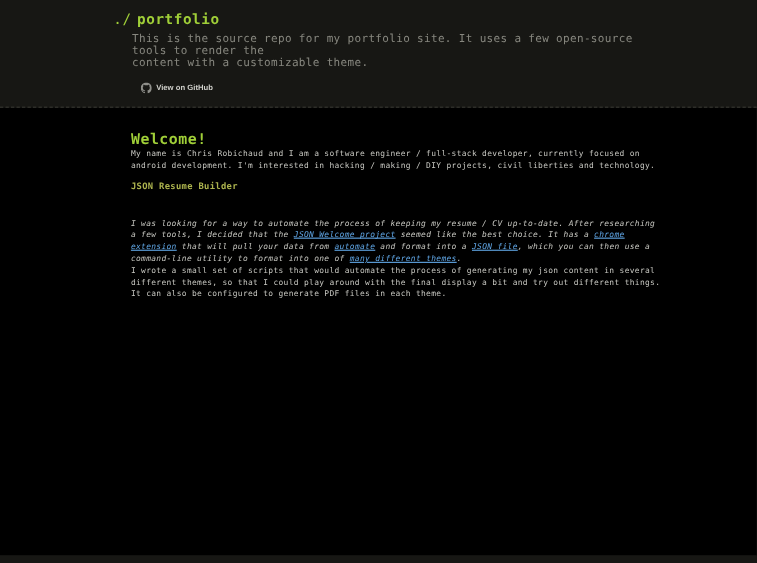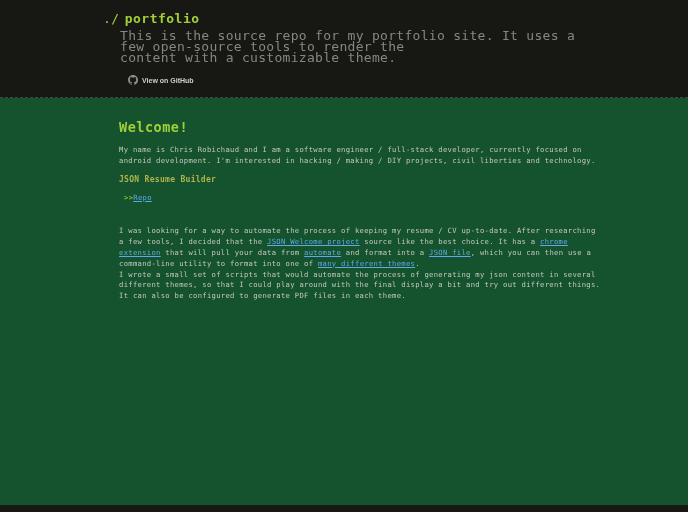--- a/index.html
+++ b/index.html
@@ -23,21 +23,21 @@
     font-size: 13px;
     line-height: 16px;
     color: #a0cf38;
     font-weight: bold;
     letter-spacing: 0.5px;
   }
   .site-title .title-prefix { font-weight: normal; margin-right: 5px; }
   .site-subtitle {
     margin: 4px 0 0 17px;
     width: 460px;
-    font-size: 13px;
+    font-size: 10px;
     line-height: 10.8px;
     color: #87877f;
     white-space: pre-wrap;
     letter-spacing: 0.3px;
   }
   .github-link {
     display: inline-flex;
     align-items: center;
     gap: 4px;
     margin: 12px 0 0 25px;
@@ -45,34 +45,33 @@
     color: #cfcfca;
     font-family: "Liberation Sans", sans-serif;
     font-size: 7px;
     font-weight: bold;
     cursor: pointer;
   }
   .github-link svg { display: block; }
 
   
   .site-main {
-    background: #14532d;
+    background: #000000;
     height: 407px;
     padding: 21px 0 0 119px;
     flex: 0 0 auto;
   }
   .welcome-heading {
     font-size: 13.5px;
     line-height: 16px;
     color: #a0cf38;
     font-weight: bold;
     letter-spacing: 0.5px;
   }
   .body-p {
-    margin-top: 10px;
     width: 500px;
     font-size: 7.2px;
     line-height: 10.8px;
     color: #c7c7c1;
     white-space: pre-wrap;
     letter-spacing: 0.3px;
   }
   .project-heading {
     margin-top: 7px;
     font-size: 8px;
@@ -83,21 +82,21 @@
   }
   .project-links {
     margin: 8px 0 0 5px;
     font-size: 7.2px;
     line-height: 10.8px;
     letter-spacing: 0.3px;
   }
   .link-row { display: block; }
   .link-prefix { color: #a0cf38; }
   a.text-link { color: #61a8e8; text-decoration: underline; cursor: pointer; white-space: pre-wrap; }
-  .rich-p { margin-top: 23px; }
+  .rich-p { margin-top: 23px; font-style: italic; }
   .last-p { margin-top: 0; }
 
   
   .site-footer { background: #171714; height: 7px; flex: 1 1 auto; }
 </style>
 </head>
 <body>
 
 <div class="page">
 
@@ -118,25 +117,24 @@
   <main class="site-main">
     <h2 class="welcome-heading">Welcome!</h2>
 
     <p class="body-p">My name is Chris Robichaud and I am a software engineer / full-stack developer, currently focused on
 android development. I'm interested in hacking / making / DIY projects, civil liberties and technology.</p>
 
 
     <h3 class="project-heading">JSON Resume Builder</h3>
 
     <div class="project-links">
-      <span class="link-row"><span class="link-prefix">&gt;&gt;</span><a class="text-link" href="#">Repo</a></span>
     </div>
 
     <p class="body-p rich-p"><span>I was looking for a way to automate the process of keeping my resume / CV up-to-date. After researching
-a few tools, I decided that the </span><a class="text-link" href="#">JSON Welcome project</a><span> source like the best choice. It has a </span><a class="text-link" href="#">chrome
+a few tools, I decided that the </span><a class="text-link" href="#">JSON Welcome project</a><span> seemed like the best choice. It has a </span><a class="text-link" href="#">chrome
 extension</a><span> that will pull your data from </span><a class="text-link" href="#">automate</a><span> and format into a </span><a class="text-link" href="#">JSON file</a><span>, which you can then use a
 command-line utility to format into one of </span><a class="text-link" href="#">many different themes</a><span>.</span></p>
 
     <p class="body-p last-p">I wrote a small set of scripts that would automate the process of generating my json content in several
 different themes, so that I could play around with the final display a bit and try out different things.
 It can also be configured to generate PDF files in each theme.</p>
   </main>
 
   <footer class="site-footer"></footer>
 

